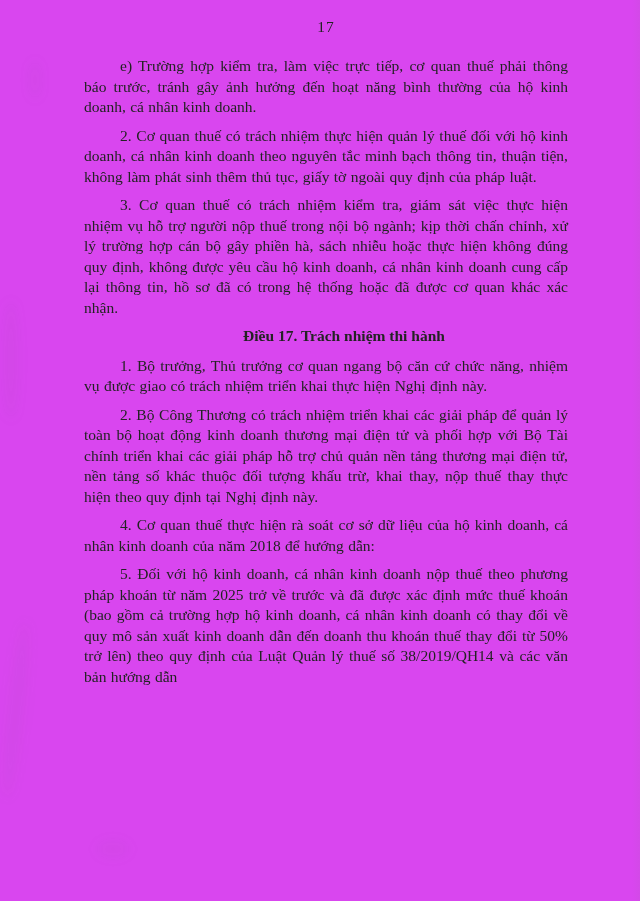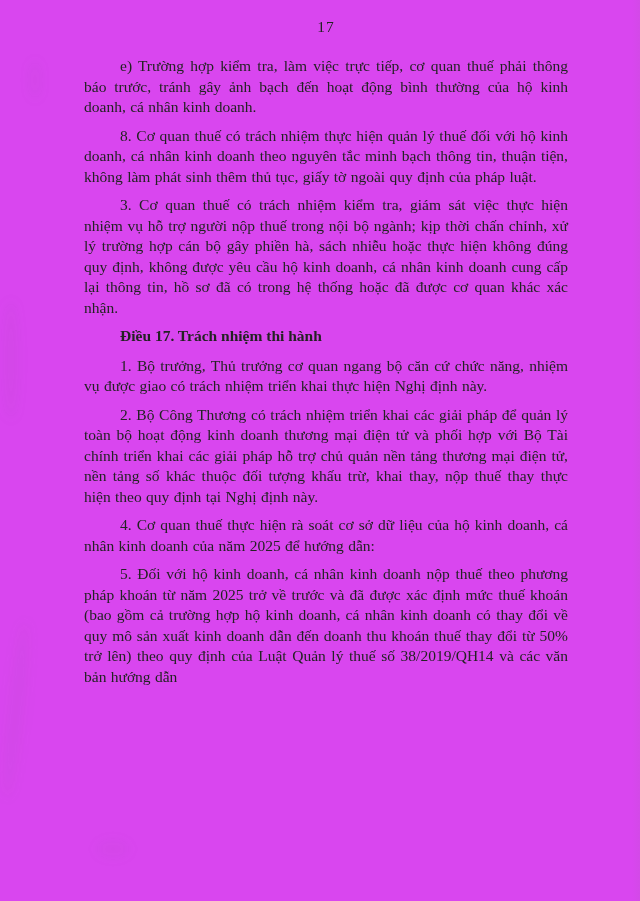--- a/index.html
+++ b/index.html
@@ -39,21 +39,21 @@
     text-indent: 36px;
     word-spacing: 0.5px;
   }
   .para:last-child { margin-bottom: 0; }
   .heading {
     margin: 2px 0 9px 0;
     font-size: 15.5px;
     line-height: 20.5px;
     font-weight: bold;
     text-indent: 36px;
-    text-align: left;
+    text-align: center;
   }
   
   .smudge {
     position: absolute;
     pointer-events: none;
     background: rgba(90, 90, 90, 0.05);
     filter: blur(6px);
     border-radius: 50%;
   }
   .smudge-1 { left: 4px;  top: 300px; width: 14px; height: 120px; }
@@ -70,34 +70,34 @@
 </style>
 </head>
 <body>
 
 <div class="page">
 
   <div class="page-number">17</div>
 
   <div class="body-text">
 
-    <p class="para">e) Trường hợp kiểm tra, làm việc trực tiếp, cơ quan thuế phải thông báo trước, tránh gây ảnh bạch đến hoạt động bình thường của hộ kinh doanh, cá nhân kinh doanh.</p>
+    <p class="para">e) Trường hợp kiểm tra, làm việc trực tiếp, cơ quan thuế phải thông báo trước, tránh gây ảnh hưởng đến hoạt năng bình thường của hộ kinh doanh, cá nhân kinh doanh.</p>
 
-    <p class="para">8. Cơ quan thuế có trách nhiệm thực hiện quản lý thuế đối với hộ kinh doanh, cá nhân kinh doanh theo nguyên tắc minh bạch thông tin, thuận tiện, không làm phát sinh thêm thủ tục, giấy tờ ngoài quy định của pháp luật.</p>
+    <p class="para">2. Cơ quan thuế có trách nhiệm thực hiện quản lý thuế đối với hộ kinh doanh, cá nhân kinh doanh theo nguyên tắc minh bạch thông tin, thuận tiện, không làm phát sinh thêm thủ tục, giấy tờ ngoài quy định của pháp luật.</p>
 
     <p class="para">3. Cơ quan thuế có trách nhiệm kiểm tra, giám sát việc thực hiện nhiệm vụ hỗ trợ người nộp thuế trong nội bộ ngành; kịp thời chấn chỉnh, xử lý trường hợp cán bộ gây phiền hà, sách nhiễu hoặc thực hiện không đúng quy định, không được yêu cầu hộ kinh doanh, cá nhân kinh doanh cung cấp lại thông tin, hồ sơ đã có trong hệ thống hoặc đã được cơ quan khác xác nhận.</p>
 
     <h2 class="heading">Điều 17. Trách nhiệm thi hành</h2>
 
     <p class="para">1. Bộ trưởng, Thủ trưởng cơ quan ngang bộ căn cứ chức năng, nhiệm vụ được giao có trách nhiệm triển khai thực hiện Nghị định này.</p>
 
     <p class="para">2. Bộ Công Thương có trách nhiệm triển khai các giải pháp để quản lý toàn bộ hoạt động kinh doanh thương mại điện tử và phối hợp với Bộ Tài chính triển khai các giải pháp hỗ trợ chủ quản nền tảng thương mại điện tử, nền tảng số khác thuộc đối tượng khấu trừ, khai thay, nộp thuế thay thực hiện theo quy định tại Nghị định này.</p>
 
 
-    <p class="para">4. Cơ quan thuế thực hiện rà soát cơ sở dữ liệu của hộ kinh doanh, cá nhân kinh doanh của năm 2025 để hướng dẫn:</p>
+    <p class="para">4. Cơ quan thuế thực hiện rà soát cơ sở dữ liệu của hộ kinh doanh, cá nhân kinh doanh của năm 2018 để hướng dẫn:</p>
 
 
 
     <p class="para">5. Đối với hộ kinh doanh, cá nhân kinh doanh nộp thuế theo phương pháp khoán từ năm 2025 trở về trước và đã được xác định mức thuế khoán (bao gồm cả trường hợp hộ kinh doanh, cá nhân kinh doanh có thay đổi về quy mô sản xuất kinh doanh dẫn đến doanh thu khoán thuế thay đổi từ 50% trở lên) theo quy định của Luật Quản lý thuế số 38/2019/QH14 và các văn bản hướng dẫn</p>
 
   </div>
 
   <div class="smudge smudge-1"></div>
   <div class="smudge smudge-2"></div>
   <div class="smudge smudge-3"></div>

